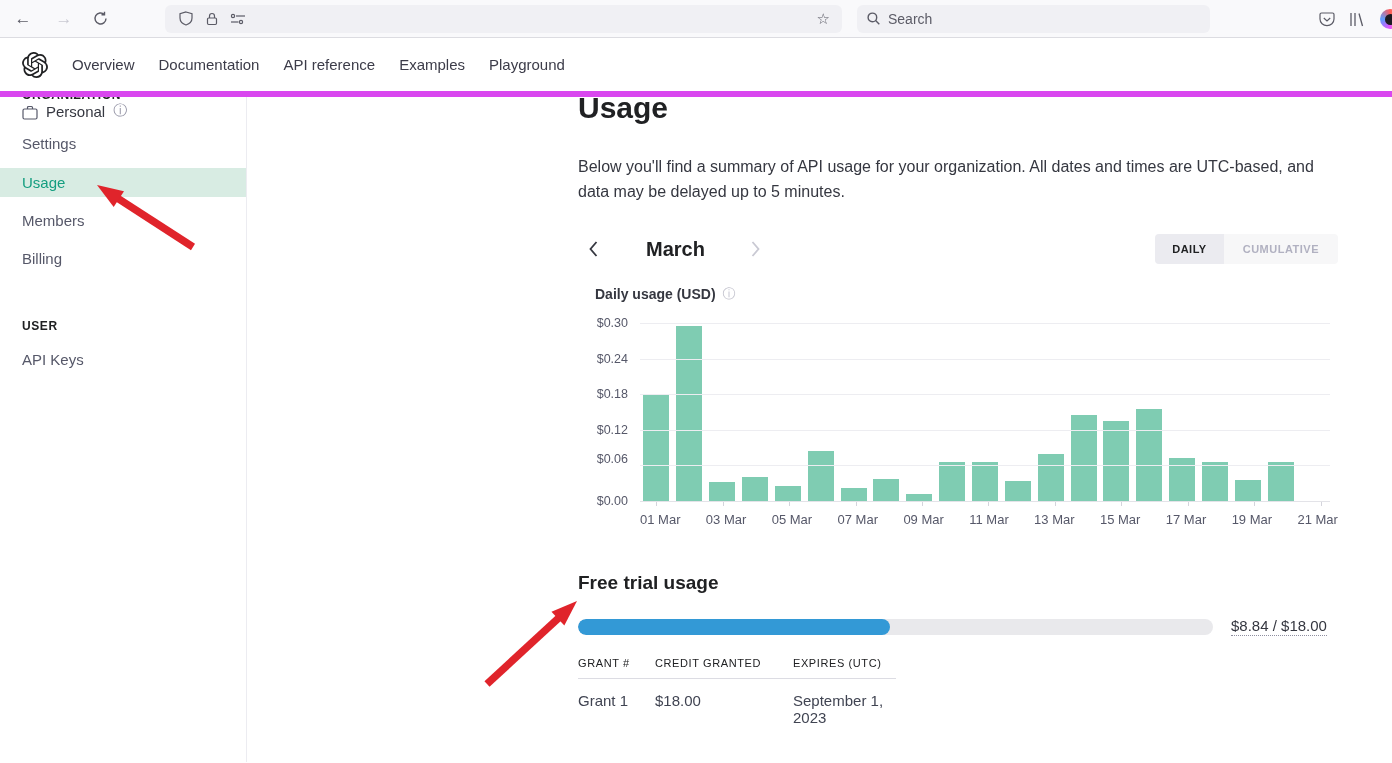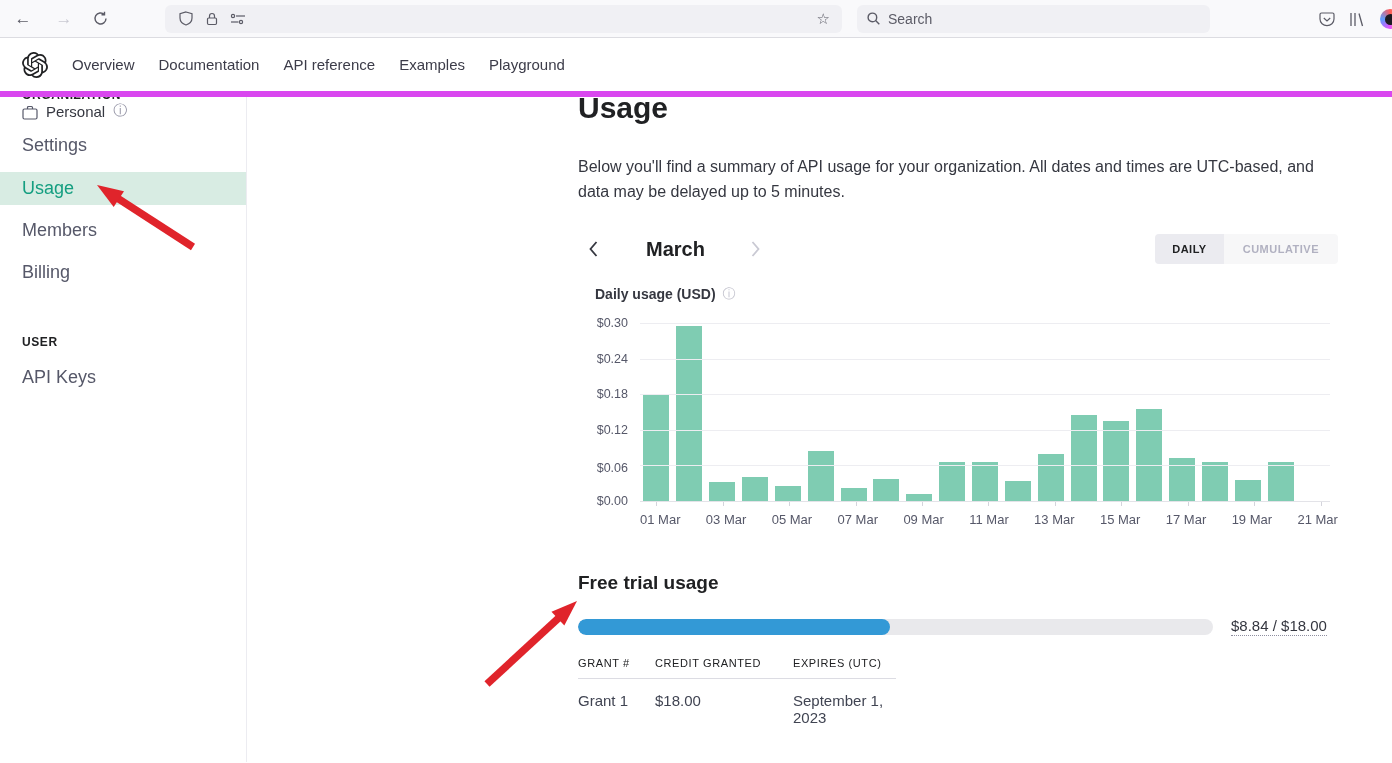--- a/index.html
+++ b/index.html
@@ -36,21 +36,21 @@
   .nav-links { display:flex; margin-left:24px; }
   .nav-links a { font-size:15px; color:#3c3c49; text-decoration:none; margin-right:24px; }
 
   
   .app-body { display:flex; height:665px; overflow:hidden; }
   .sidebar { width:247px; border-right:1px solid #ececf1; padding:0 0 0 22px; overflow:hidden; flex-shrink:0; }
   .org-label { font-size:12px; font-weight:700; letter-spacing:.6px; color:#202123; margin-top:-9px; }
   .persona { display:flex; align-items:flex-end; color:#353740; font-size:15px; }
   .persona .briefcase { margin-right:8px; color:#565869; display:flex; }
   .persona .info { margin-left:8px; color:#8e8ea0; font-size:14px; }
-  .side-item { font-size:18px; color:#565869; padding:6px 0; margin-top:9px; cursor:pointer; }
+  .side-item { font-size:15px; color:#565869; padding:6px 0; margin-top:9px; cursor:pointer; }
   .side-item.active { background:#d8ece3; color:#149e80; margin-left:-22px; padding-left:22px; margin-right:-1px; margin-top:10px; }
   .user-label { font-size:12px; font-weight:700; letter-spacing:.6px; color:#202123; margin-top:46px; }
   .side-item.apikeys { margin-top:12px; }
 
   .content { flex:1; overflow:hidden; }
   .col { width:760px; margin-left:331px; }
   h1.page-title { font-size:30px; line-height:34px; font-weight:700; color:#202123; margin-top:-6px; }
   p.desc { font-size:16px; line-height:25px; color:#353740; margin-top:29px; width:752px; }
 
   .month-row { display:flex; align-items:center; margin-top:30px; height:30px; }
@@ -218,21 +218,21 @@
       </div>
 
       <div class="chart-title-row">
         <span class="chart-title">Daily usage (USD)</span>
         <span class="info">ⓘ</span>
       </div>
 
       <div class="chart">
         <div class="y-axis">
             <span style="bottom: 0px;">$0.00</span>
-            <span style="bottom: 33px;">$0.06</span>
+            <span style="bottom: 42px;">$0.06</span>
             <span style="bottom: 71.2px;">$0.12</span>
             <span style="bottom: 106.8px;">$0.18</span>
             <span style="bottom: 142.4px;">$0.24</span>
             <span style="bottom: 178px;">$0.30</span>
           </div>
         <div class="plot">
           <div class="bars">
               <div class="slot">
                 <div class="bar" style="height: 107px; background: rgb(127, 204, 178);"></div>
               </div>

